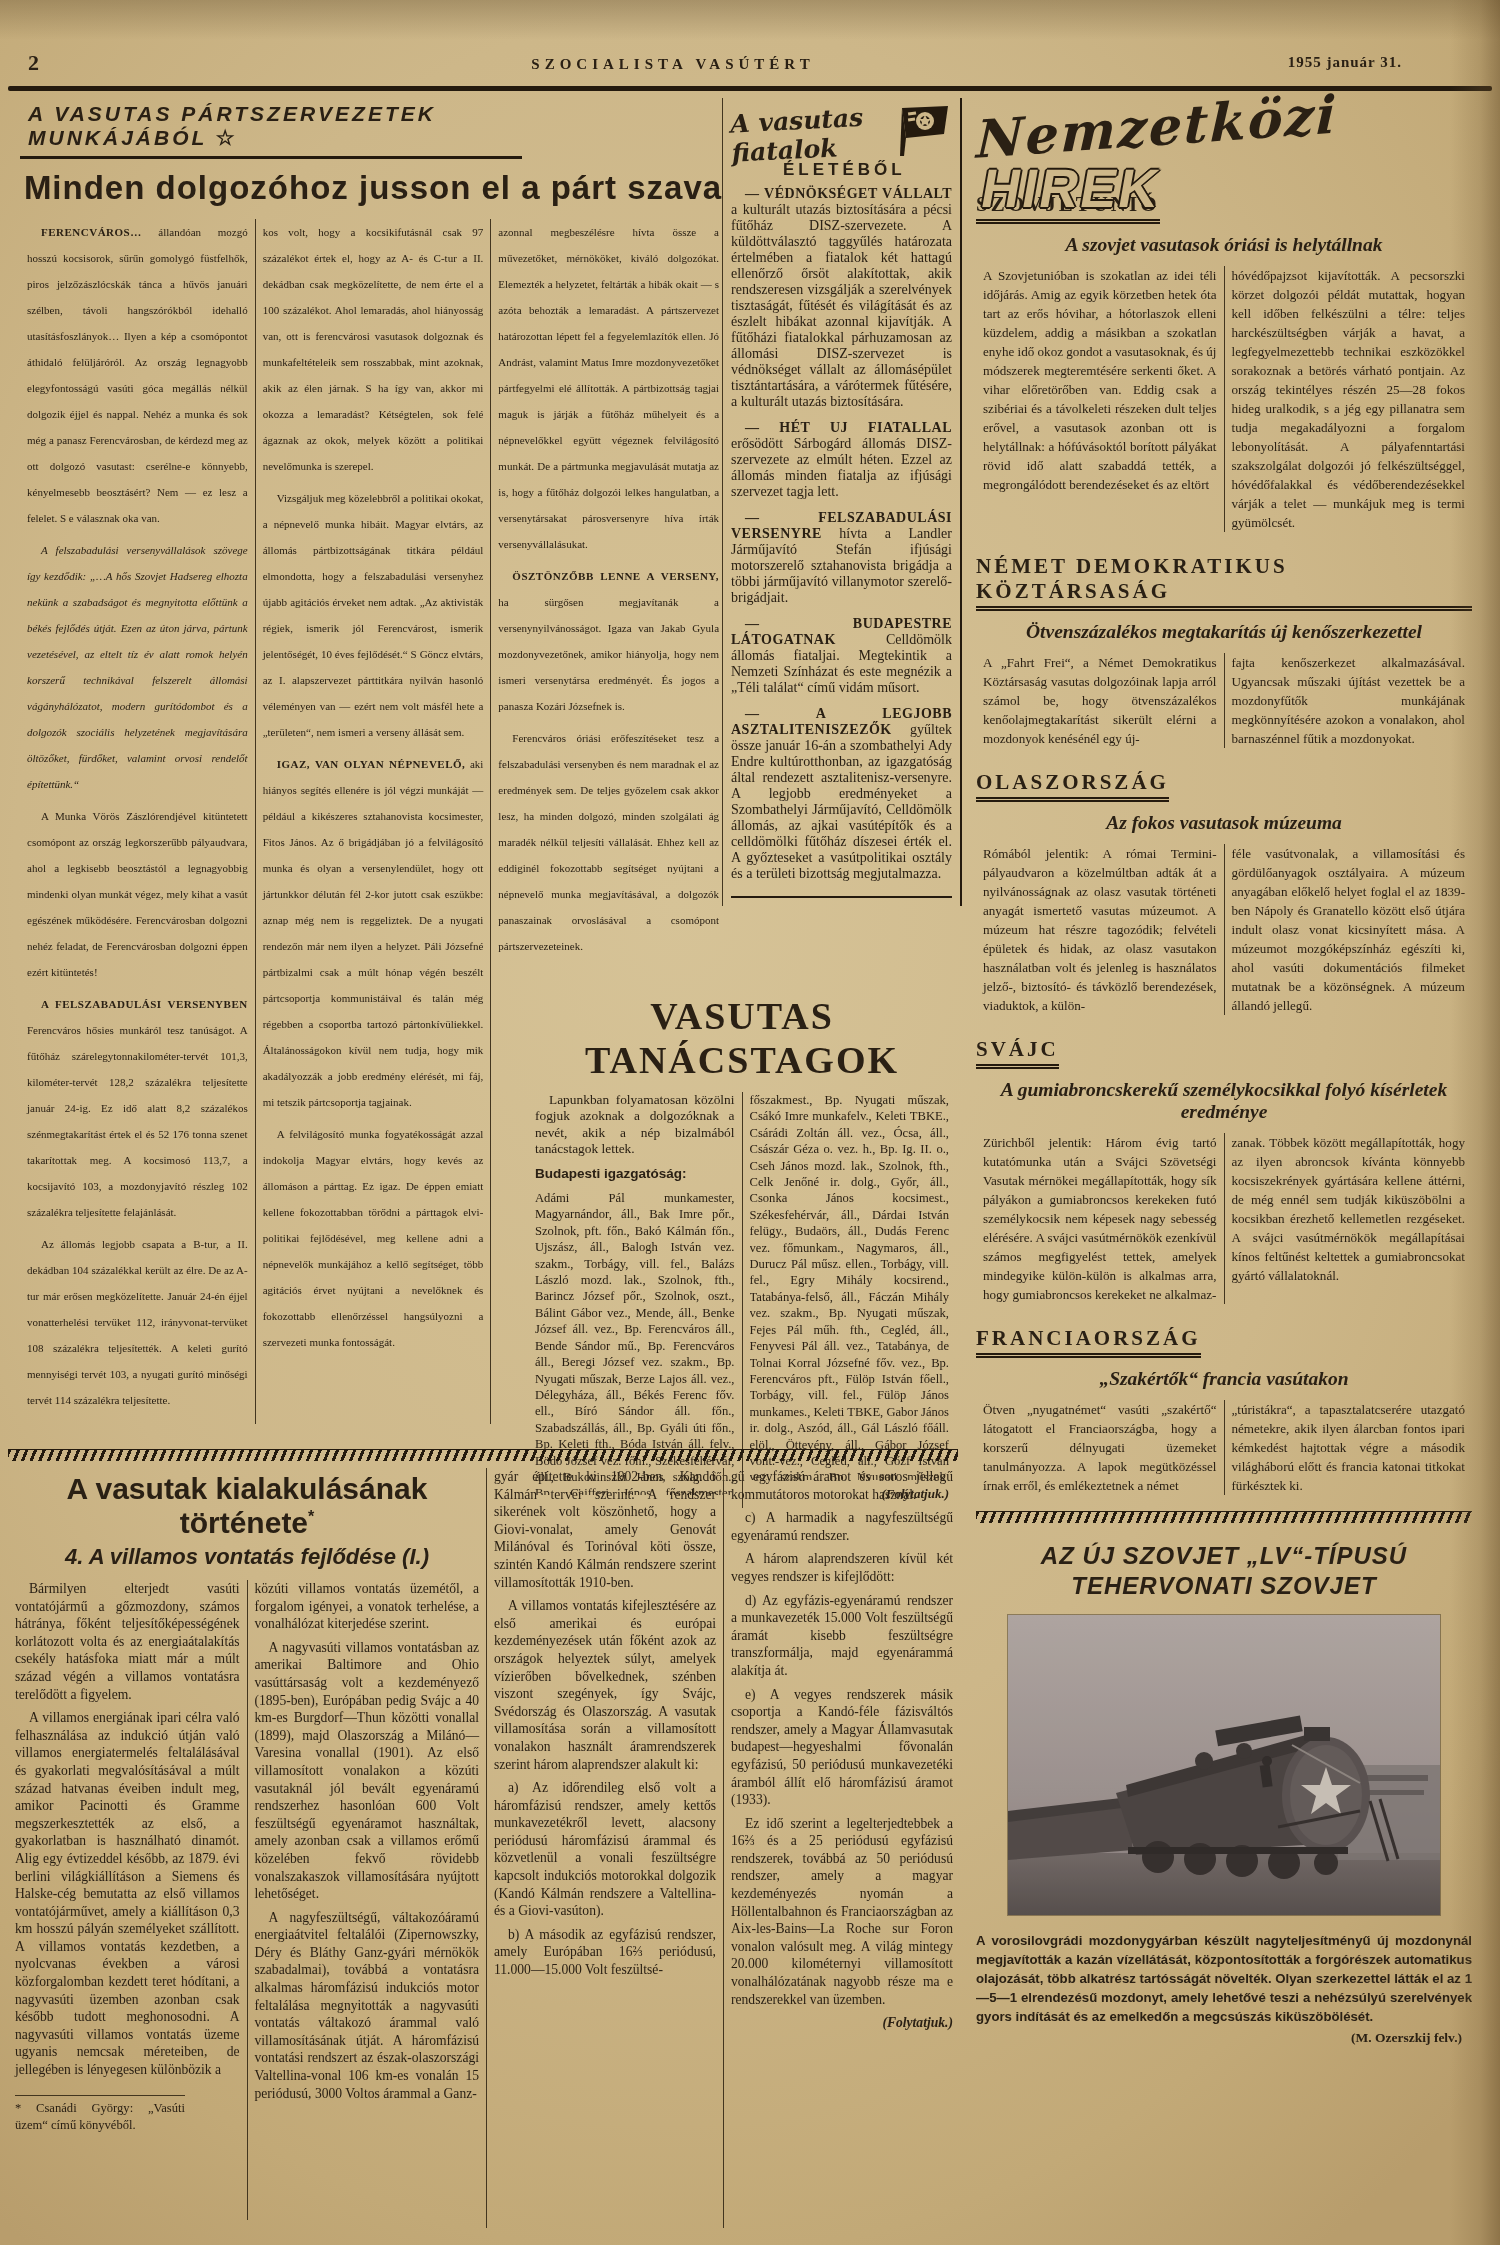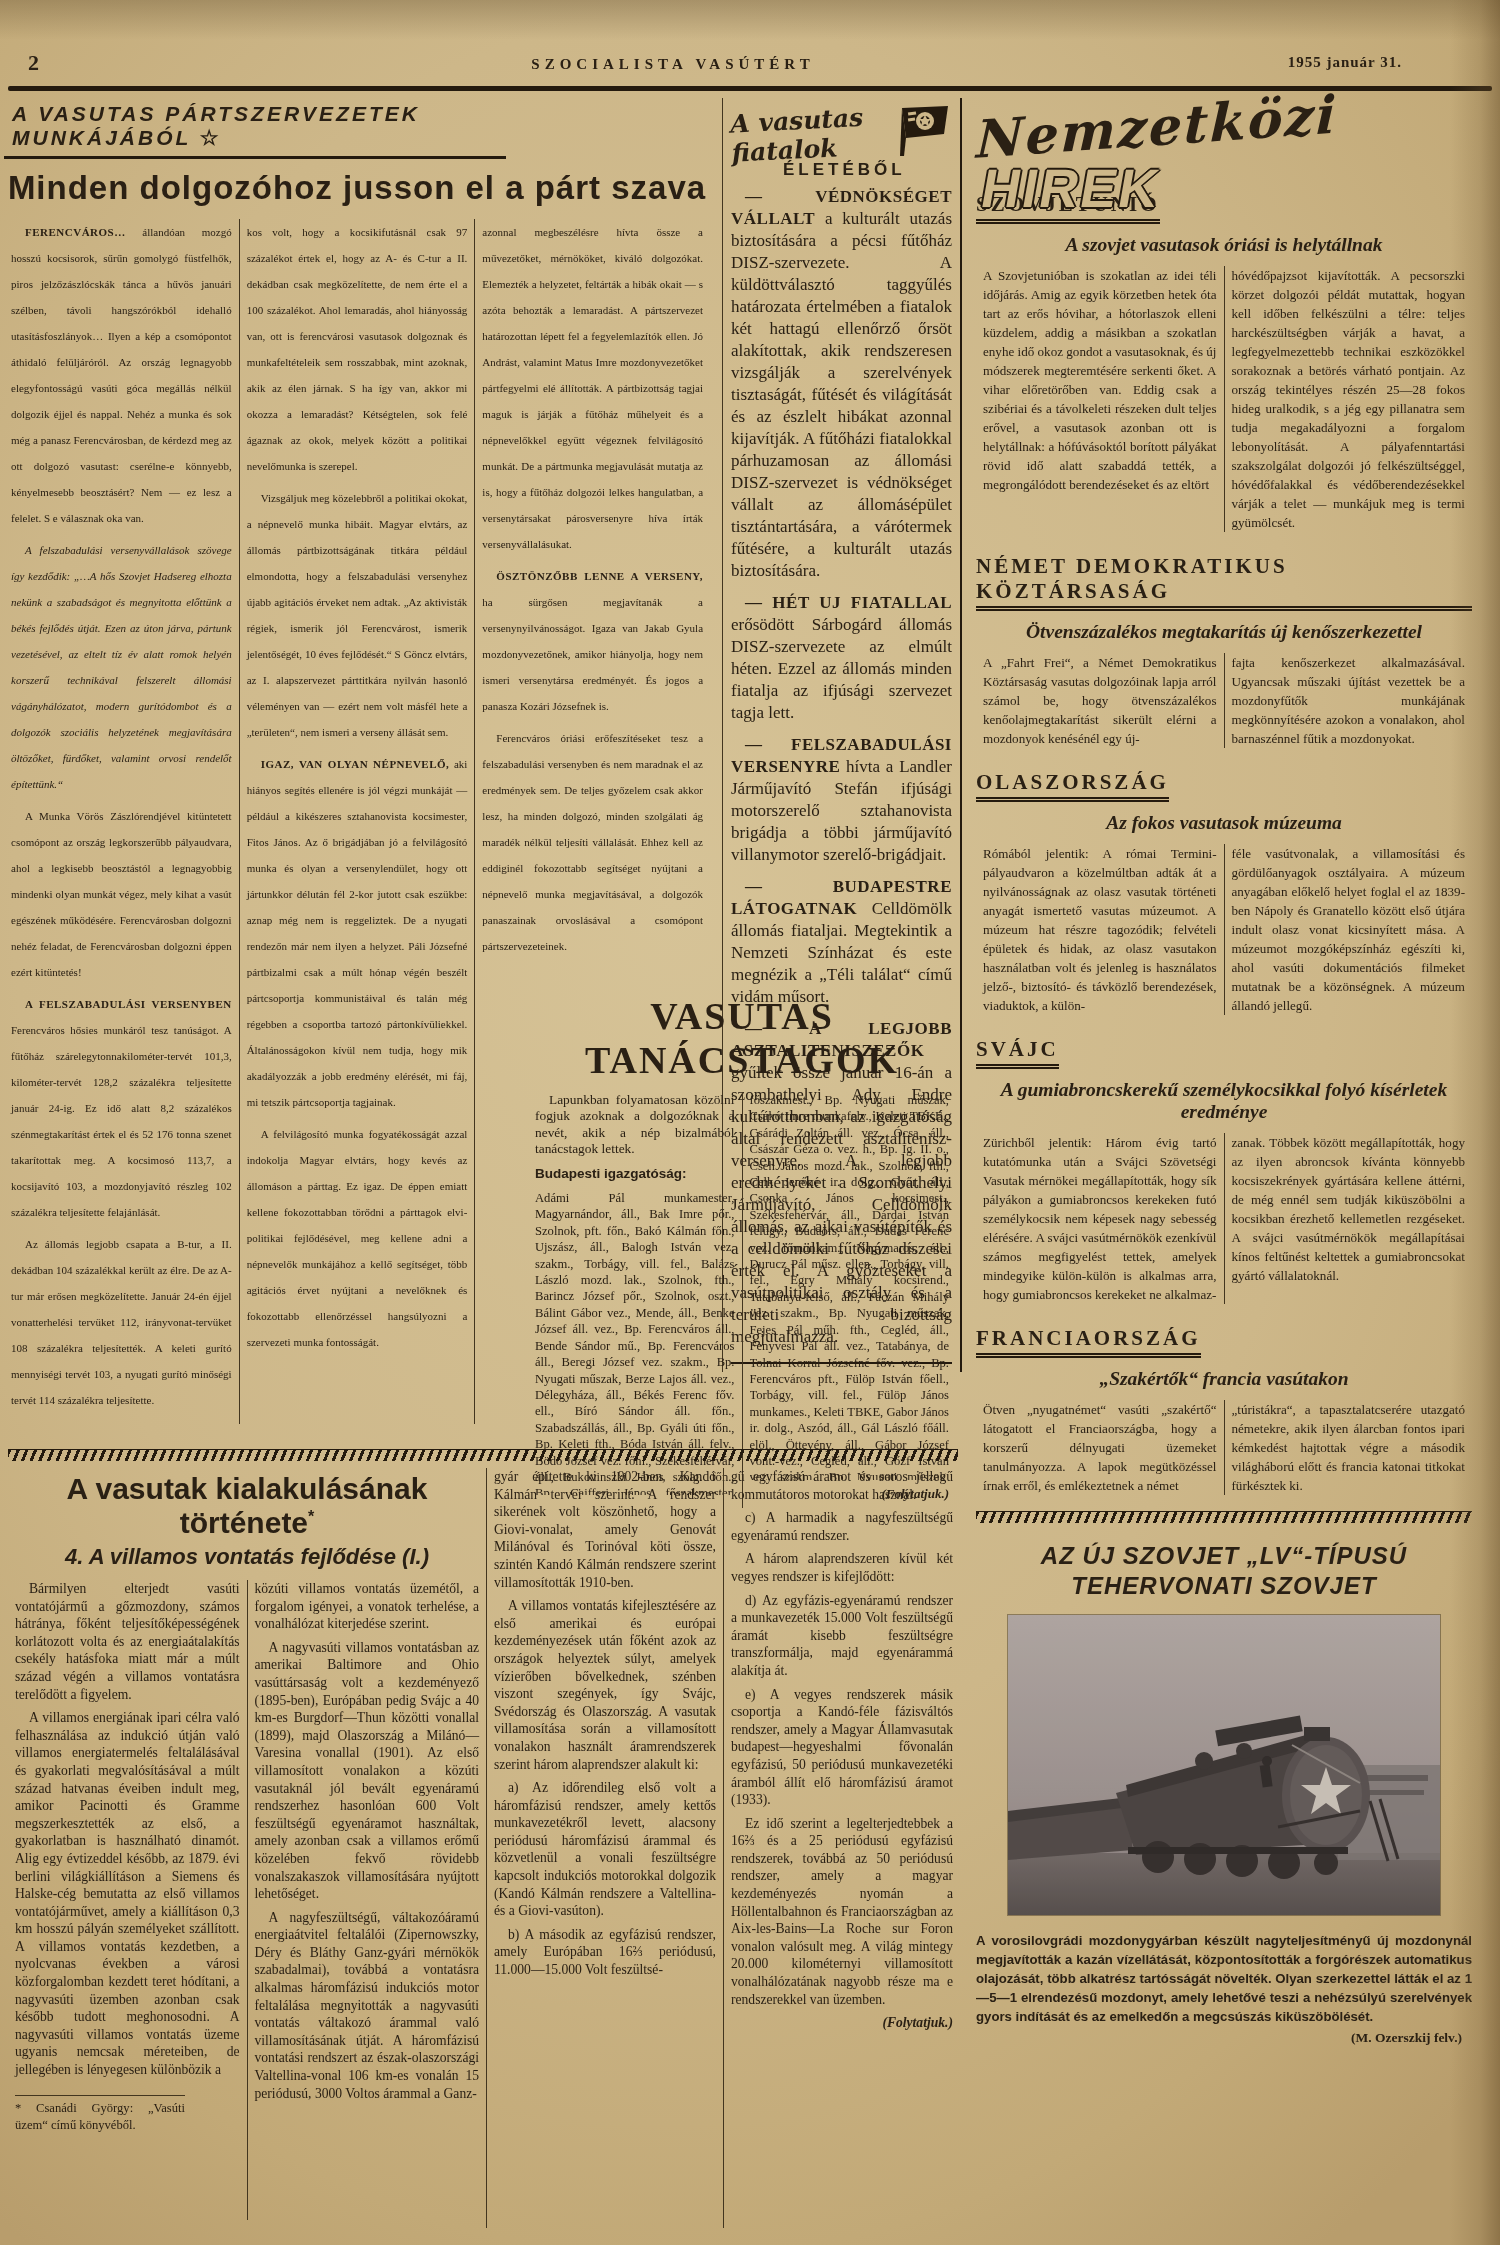--- a/index.html
+++ b/index.html
@@ -25,37 +25,37 @@
   
   .just{text-align:justify;}
   p{margin:0 0 6px 0;text-indent:14px;}
   .nofirst{text-indent:0;}
   .it{font-style:italic;}
   .lead-b{font-weight:bold;letter-spacing:.5px;}
   .thin-rule{height:2px;background:#241a0e;margin:8px 0;}
   .braid{height:11px;background:repeating-linear-gradient(112deg,#241a0e 0 3px, rgba(0,0,0,0) 3px 8px);border-top:1px solid #241a0e;}
 
   
-  .left-art{position:absolute;left:4px;top:98px;width:706px;}
+  .left-art{position:absolute;left:20px;top:98px;width:706px;}
   .kicker{font-family:"Liberation Sans",sans-serif;font-weight:bold;font-style:italic;font-size:21px;
     letter-spacing:3px;padding:4px 2px 6px 8px;border-bottom:3px solid #241a0e;width:492px;}
   .kicker .star{font-style:normal;letter-spacing:0;}
   .headline{font-family:"Liberation Sans",sans-serif;font-weight:bold;font-size:33px;margin:10px 0 12px 0;
     text-align:center;letter-spacing:1px;width:100%;}
   .cols3{display:flex;width:100%;}
   .acol{width:229px;height:1205px;overflow:hidden;font-size:11px;line-height:26px;padding:0 7px;}
   .acol + .acol{border-left:1px solid #42351f;}
 
   
   .youth{position:absolute;left:722px;top:98px;width:240px;border-left:1px solid #42351f;border-right:2px solid #241a0e;padding:0 8px;box-sizing:border-box;}
   .ylogo{position:relative;height:72px;border-bottom:0;margin:6px 0 10px 0;}
   .ylogo-l1{font-family:"DejaVu Serif",serif;font-style:italic;font-weight:bold;font-size:25px;transform:rotate(-3deg);display:inline-block;}
   .ylogo-l2{font-family:"Liberation Sans",sans-serif;font-weight:bold;font-size:17px;letter-spacing:4px;margin-left:52px;display:block;margin-top:-2px;}
   .yemblem{position:absolute;right:0;top:0;}
-  .yitem{font-size:17px;line-height:22px;text-align:justify;margin-bottom:10px;}
+  .yitem{font-size:14px;line-height:16px;text-align:justify;margin-bottom:10px;}
   .youth .thin-rule{margin-top:14px;}
 
   
   .council{position:absolute;left:528px;top:990px;width:434px;padding-right:6px;box-sizing:border-box;}
   .ctitle{font-family:"Liberation Serif",serif;font-weight:bold;font-size:38px;letter-spacing:2px;text-align:center;margin:4px 0 10px 0;}
   .crow{display:flex;}
   .ccol{width:50%;font-size:12.6px;line-height:16.4px;padding:0 7px;text-align:justify;}
   .ccol + .ccol{border-left:1px solid #42351f;}
   .cintro{font-size:13.4px;}
   .clabel{font-weight:bold;font-family:"Liberation Sans",sans-serif;font-size:13.5px;text-indent:0;margin:8px 0;}

